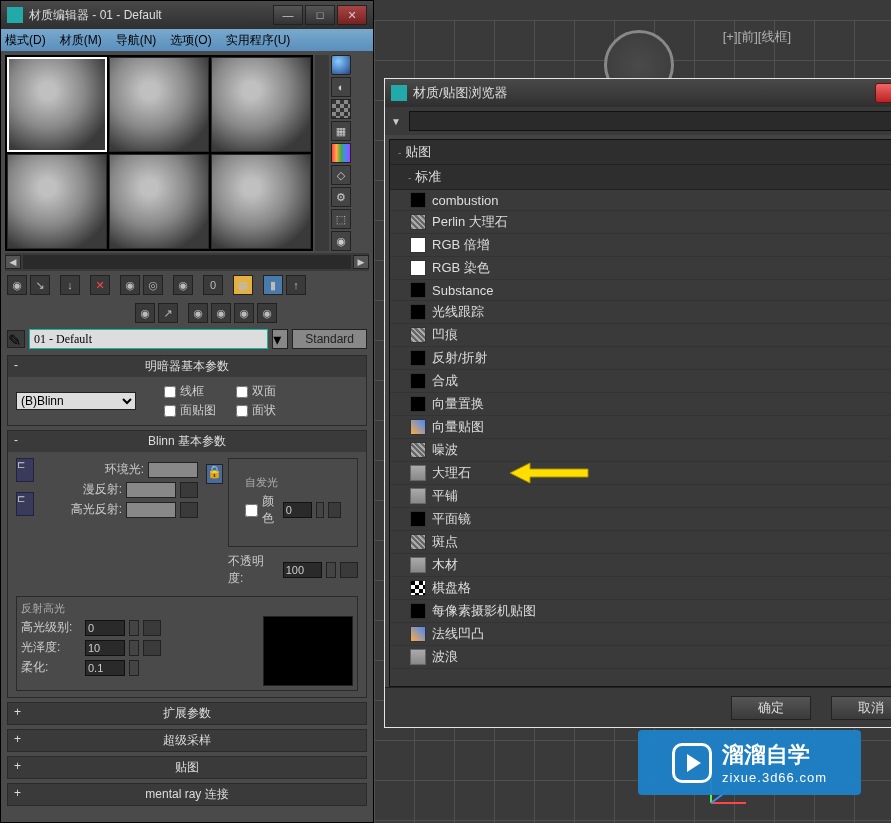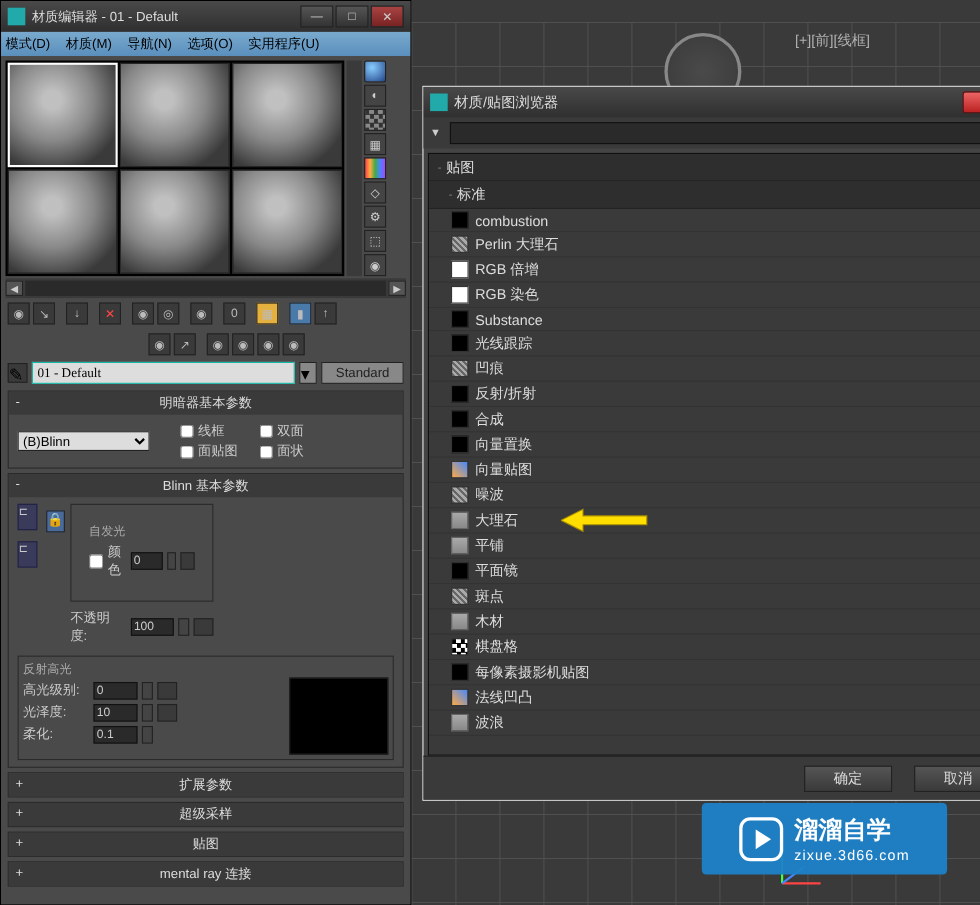--- a/index.html
+++ b/index.html
@@ -245,20 +245,36 @@
     <div class="rollout">
       <div class="rollout-header">
         <span class="toggle">-</span>
         <span>Blinn 基本参数</span>
       </div>
       <div class="rollout-body">
         <div class="param-grid">
           <div style="width:18px;display:flex;flex-direction:column;gap:2px;">
             <div class="lock-btn">⊏</div>
             <div class="lock-btn" style="margin-top:8px">⊏</div>
+          </div>
+          <div class="param-left">
+            <div class="param-row">
+                <span class="lbl">环境光:</span>
+                <div class="swatch"></div>
+              </div>
+            <div class="param-row">
+                <span class="lbl">漫反射:</span>
+                <div class="swatch"></div>
+                <div class="map-btn"></div>
+              </div>
+            <div class="param-row">
+                <span class="lbl">高光反射:</span>
+                <div class="swatch"></div>
+                <div class="map-btn"></div>
+              </div>
           </div>
           <div style="width:14px;display:flex;align-items:flex-start;padding-top:6px">
             <div class="map-btn" style="background:#4a6a9a;height:20px">🔒</div>
           </div>
           <div style="width:130px">
             <div class="self-illum">
               <div class="hdr">自发光</div>
               <div class="param-row" style="justify-content:flex-start">
                 <input type="checkbox" style="">
                 <span class="lbl">颜色</span>

